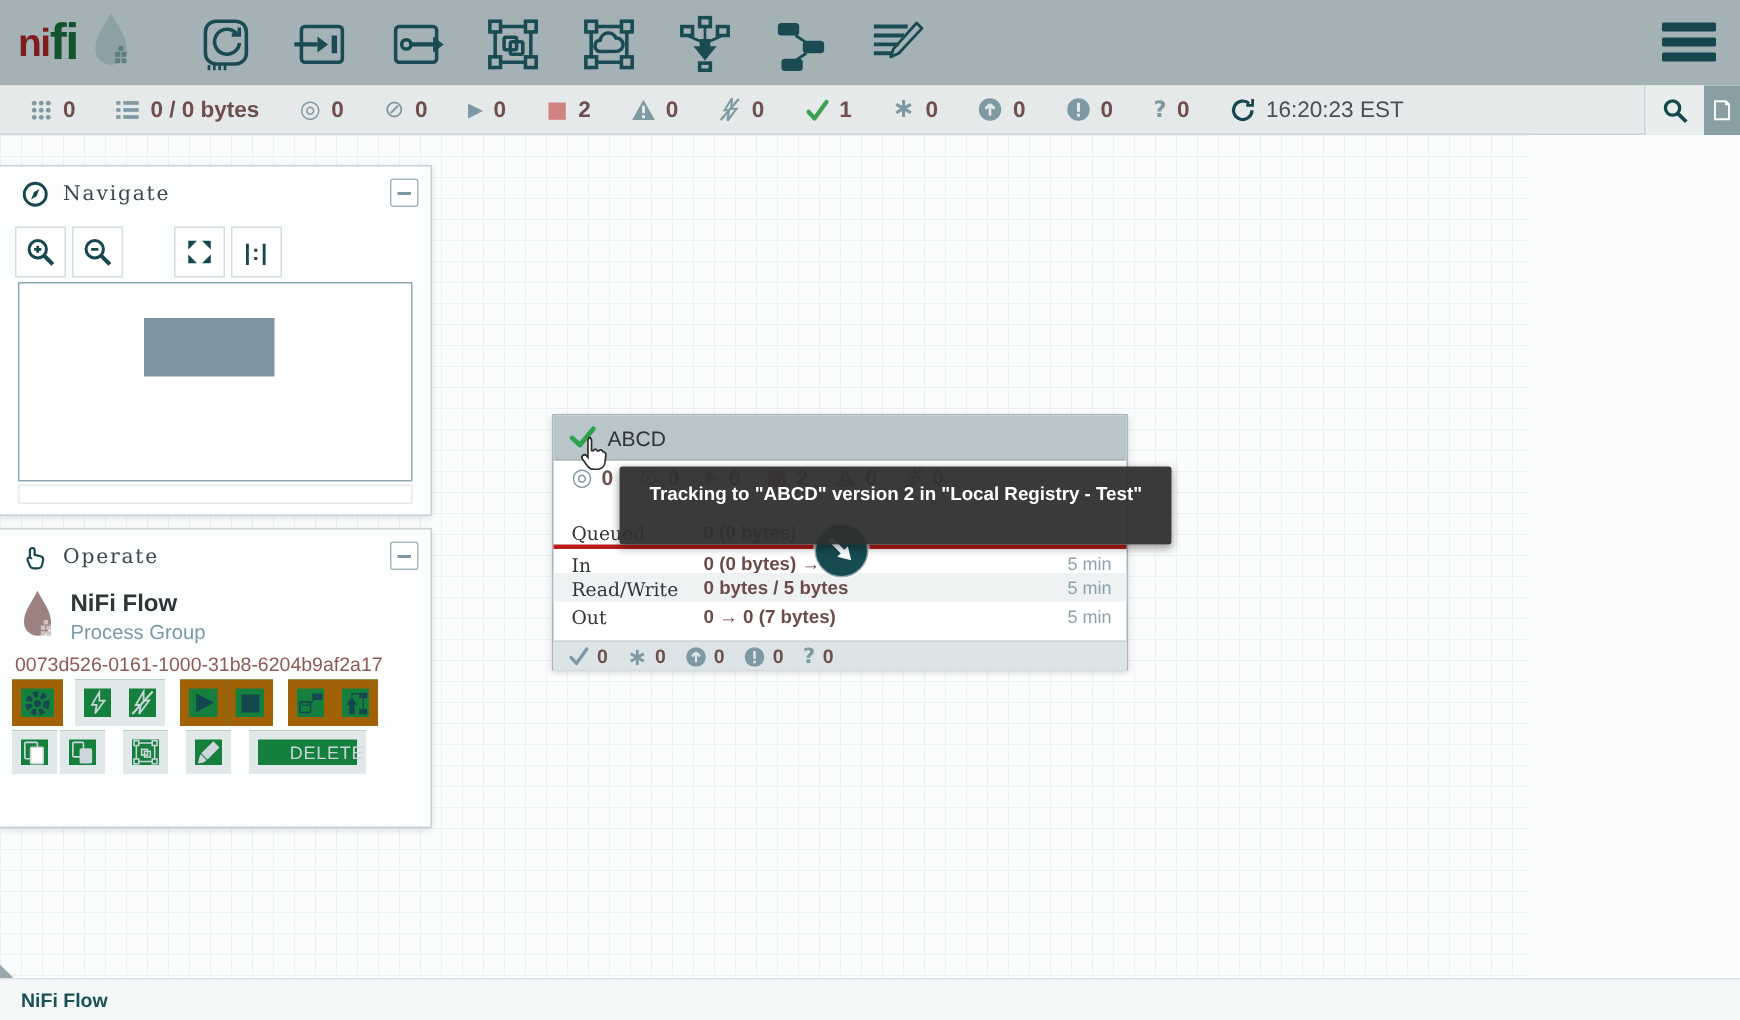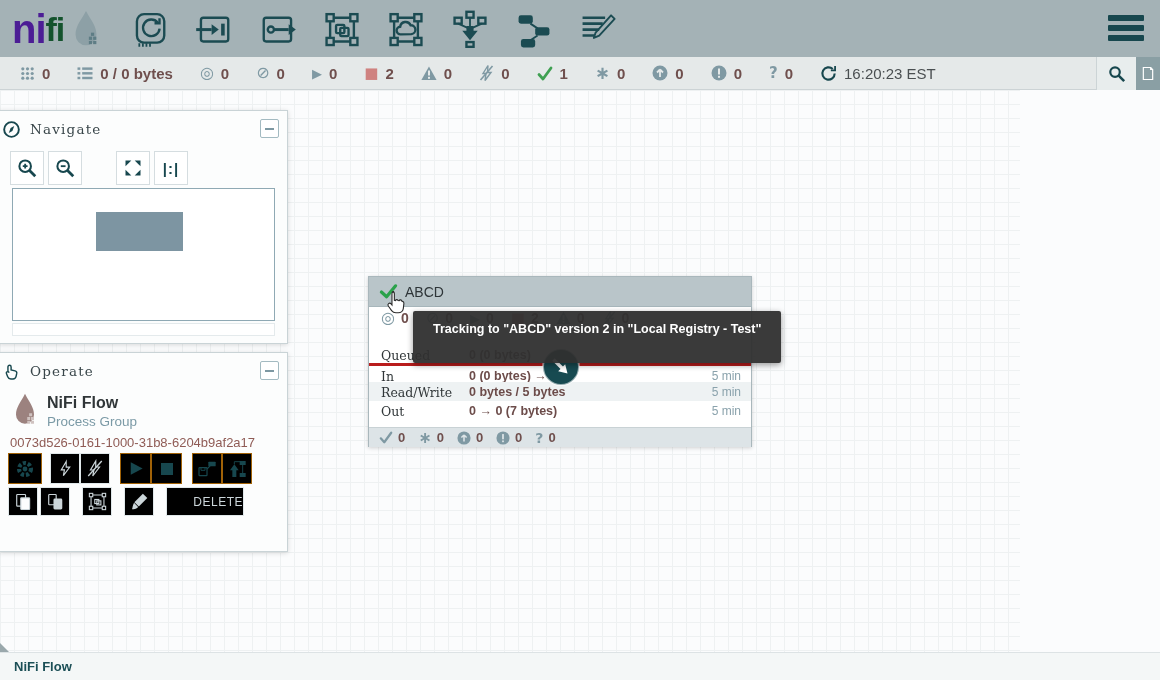--- a/index.html
+++ b/index.html
@@ -2,21 +2,21 @@
 <html><head>
 <meta charset="utf-8">
 <style>
   * { margin:0; padding:0; box-sizing:border-box; }
   html,body { width:1160px; height:680px; overflow:hidden; }
   body { font-family:"Liberation Sans", sans-serif; position:relative; background:#fbfcfd; }
 
   
   .toolbar { position:absolute; left:0; top:0; width:1160px; height:57px; background:#a4b2b6; z-index:20; }
   .logo { position:absolute; left:12px; top:7px; display:flex; align-items:center; }
-  .logo .ni { font-size:40px; font-weight:bold; color:#4c1d95; letter-spacing:-1px;text-align:right; }
+  .logo .ni { font-size:26px; font-weight:bold; color:#7f1d1d; letter-spacing:-1px;text-align:right; }
   .logo .fi { font-size:34px; font-weight:bold; color:#14532d; letter-spacing:-1px; }
   .logo svg { margin-left:3px; }
   .tb-icons { position:absolute; left:131px; top:9px; display:flex; gap:26px; }
   .tb-icons .tbi { width:38px; height:40px; display:flex; align-items:center; justify-content:center; cursor:grab; }
   .tbi svg { stroke:#1b4b52; fill:none; stroke-width:2; }
   .hamburger { position:absolute; right:14px; top:12px; width:40px; height:33px; background:none; border:none; cursor:pointer; }
 
   
   .statusbar { position:absolute; left:0; top:57px; width:1160px; height:33px; background:#e5e9e9; border-bottom:1px solid #ccd3d5; z-index:20; display:flex; align-items:center; }
   .sb-left { display:flex; align-items:center; gap:27px; padding-left:20px; height:100%; }
@@ -32,40 +32,40 @@
   .sb-panel { width:24px; height:33px; background:#8a9fa4; border:none; cursor:pointer; display:flex; align-items:center; justify-content:center; }
 
   
   .canvas { position:absolute; left:0; top:90px; width:1020px; height:590px;
     background-color:#fbfcfd;
     background-image:linear-gradient(#eef1f2 1px, transparent 1px), linear-gradient(90deg, #eef1f2 1px, transparent 1px);
     background-size:14px 14px; }
 
   
   .panel { position:absolute; background:#fcfdfd; border:1px solid #c9d3d6; box-shadow:0 1px 5px rgba(0,0,0,.15); z-index:15; }
-  .panel-hd { position:relative; height:36px; display:flex; align-items:center; padding-left:2px; }
+  .panel-hd { position:relative; height:36px; display:flex; align-items:center; padding-left:14px; }
   .panel-title { font-family:"DejaVu Serif", serif; font-size:13.5px; color:#39464a; letter-spacing:1.2px; margin-left:9px; }
   .collapse { position:absolute; right:8px; top:8px; width:19px; height:19px; background:#fff; border:1px solid #a3bac1; border-radius:2px; cursor:pointer; display:flex; align-items:center; justify-content:center; }
   .collapse .bar { width:9px; height:2px; background:#7d98a2; }
 
   .nav-panel { left:-1px; top:110px; width:289px; height:234px; }
   .nav-btns { position:absolute; left:10px; top:40px; display:flex; }
   .sq-btn { width:34px; height:34px; background:#fff; border:1px solid #d5dde0; display:flex; align-items:center; justify-content:center; cursor:pointer; }
   .one2one { font-size:15px; font-weight:bold; color:#17474e; letter-spacing:1px; }
   .birdseye { position:absolute; left:12px; top:77px; width:263px; height:133px; background:#fff; border:1px solid #8fa9b4; cursor:pointer; }
   .be-rect { position:absolute; left:83px; top:23px; width:87px; height:39px; background:#7d95a2; }
   .be-strip { position:absolute; left:12px; top:212px; width:263px; height:13px; background:#fff; border:1px solid #e4eaec; }
 
   .op-panel { left:-1px; top:352px; width:289px; height:200px; }
   .op-flow { position:absolute; left:10px; top:38px; }
   .op-name { position:absolute; left:47px; top:41px; font-size:16px; font-weight:600; color:#303638; }
   .op-type { position:absolute; left:47px; top:61px; font-size:13.5px; color:#7b9aa6; }
   .op-id { position:absolute; left:10px; top:82px; font-size:13px; color:#8f5b55; }
   .op-row { position:absolute; left:8px; display:flex; align-items:flex-start; }
-  .op-btn { height:31px; background:#000000; border:1px solid #a16207; display:flex; align-items:center; justify-content:center; cursor:pointer;gap:21px; }
+  .op-btn { height:31px; background:#15803d; border:6px solid #a16207; display:flex; align-items:center; justify-content:center; cursor:pointer;gap:21px; }
   .op-btn.dis { border-color:#e0e8ea; cursor:default; }
   .del-label { font-size:12px; color:#ccd6da; margin-left:5px; letter-spacing:.5px; }
 
   
   .pg { position:absolute; left:368px; top:186px; width:384px; height:171px; background:#fff; border:1px solid #a9b7bc; box-shadow:0 1px 4px rgba(0,0,0,.18); z-index:2; cursor:pointer; }
   .pg-hd { position:absolute; left:0; top:0; width:100%; height:30px; background:#b9c5c9; border-bottom:1px solid #a7b6bb; display:flex; align-items:center; }
   .pg-name { font-size:14px; font-weight:500; color:#2e3538; margin-left:7px; }
   .pg-banner { position:absolute; left:0; top:30px; width:100%; height:29px; display:flex; gap:17px; padding:3px 0 0 12px; align-items:flex-start; }
   .pg-banner .sb-item { gap:6px; }
   .pg-banner .cnt { font-size:14px; }

